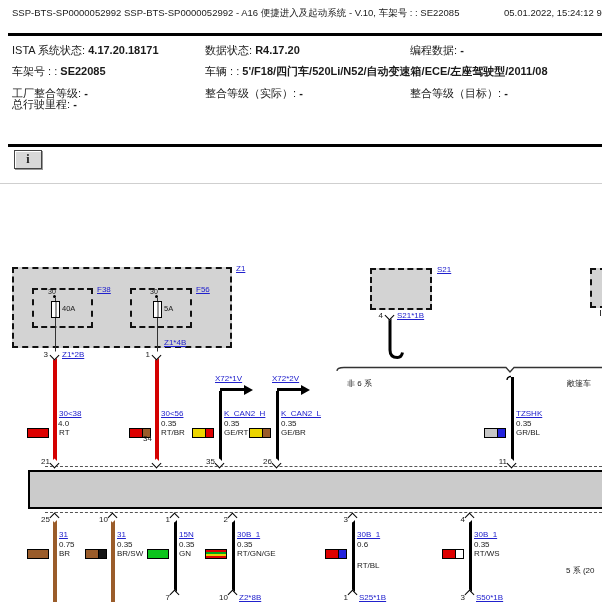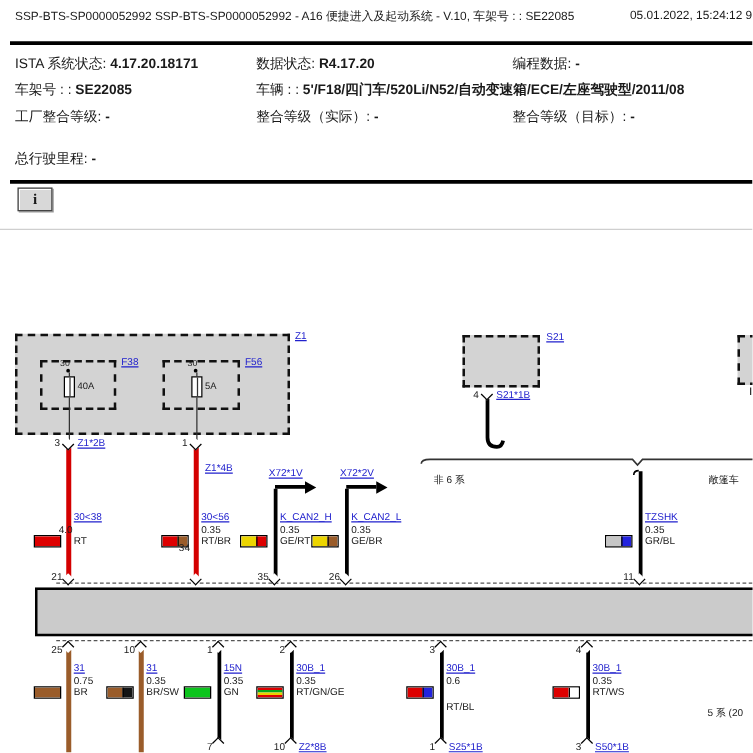--- a/index.html
+++ b/index.html
@@ -9,21 +9,21 @@
   .ts{position:absolute;left:504px;top:7px;font-size:9.5px;white-space:nowrap;}
   .line{position:absolute;left:8px;right:0;background:#000;}
   .l1{top:33px;height:2.5px;}
   .l2{top:144px;height:2.5px;}
   .l3{top:183px;height:1px;background:#cfcfcf;left:0;}
   .cell{position:absolute;font-size:11px;white-space:nowrap;}
   .cell b{font-weight:bold;}
   .c0{left:12px;top:43px}.c1{left:205px;top:43px}.c2{left:410px;top:43px}
   .c3{left:12px;top:64px}.c4{left:205px;top:64px}
   .c5{left:12px;top:86px}.c6{left:205px;top:86px}.c7{left:410px;top:86px}
-  .c8{left:12px;top:119px}
+  .c8{left:12px;top:97px}
   .ibtn{position:absolute;left:14px;top:150px;width:26px;height:17px;background:#d8d8d8;
         border:1px solid #444;box-shadow:1px 1px 0 #999, inset 1px 1px 0 #fff;
         font-family:"Liberation Serif",serif;font-weight:bold;font-size:12px;
         text-align:center;line-height:16px;cursor:pointer;}
   #diagram{position:absolute;left:0;top:0;width:602px;height:602px;}
   .lnk{position:absolute;color:#2121cd;text-decoration:underline;font-size:8px;line-height:9px;
        cursor:pointer;white-space:nowrap;z-index:4;}
   .dtxt{position:absolute;font-size:8px;line-height:9px;white-space:nowrap;z-index:4;}
   .pin{position:absolute;font-size:8px;line-height:9px;text-align:right;z-index:4;}
   .dbox{position:absolute;border:2px dashed #111;box-sizing:border-box;}
@@ -102,27 +102,27 @@
     <div class="chev up" style="left: 386px; top: 312px;"></div>
     <div class="lnk" style="left: 397px; top: 311px;">S21*1B</div>
     <div class="pin" style="left: 36px; top: 350px; width: 12px;">3</div>
     <div class="chev up" style="left: 51px; top: 351.5px;"></div>
     <div class="lnk" style="left: 62px; top: 350px;">Z1*2B</div>
     <div class="wire" style="left: 53px; top: 358px; width: 4px; height: 104px; background: rgb(212, 0, 0);"></div>
     <div class="swatch" style="left: 27px; top: 428px; flex-direction: row;">
       <div style="background: rgb(221, 0, 0); flex: 1 1 0%;"></div>
     </div>
     <div class="lnk" style="left: 59px; top: 409px;">30&lt;38</div>
-    <div class="dtxt" style="left: 47px; top: 419px;">4.0</div>
+    <div class="dtxt" style="left: 58px; top: 419px;">4.0</div>
     <div class="dtxt" style="left: 59px; top: 428px;">RT</div>
     <div class="pin" style="left: 38px; top: 457px; width: 12px;">21</div>
     <div class="chev up" style="left: 51px; top: 460px;"></div>
     <div class="pin" style="left: 138px; top: 350px; width: 12px;">1</div>
     <div class="chev up" style="left: 153px; top: 351.5px;"></div>
-    <div class="lnk" style="left: 164px; top: 370px;">Z1*4B</div>
+    <div class="lnk" style="left: 164px; top: 338px;">Z1*4B</div>
     <div class="wire" style="left: 155px; top: 358px; width: 4px; height: 104px; background: rgb(212, 0, 0);"></div>
     <div class="swatch" style="left: 129px; top: 428px; flex-direction: row;">
       <div style="background: rgb(221, 0, 0); flex: 0 0 58%;"></div>
       <div style="background: rgb(154, 92, 42); flex: 1 1 0%; border-left: 1px solid rgb(0, 0, 0);"></div>
     </div>
     <div class="lnk" style="left: 161px; top: 409px;">30&lt;56</div>
     <div class="dtxt" style="left: 161px; top: 419px;">0.35</div>
     <div class="dtxt" style="left: 161px; top: 428px;">RT/BR</div>
     <div class="pin" style="left: 140px; top: 434px; width: 12px;">34</div>
     <div class="chev up" style="left: 153px; top: 460px;"></div>

